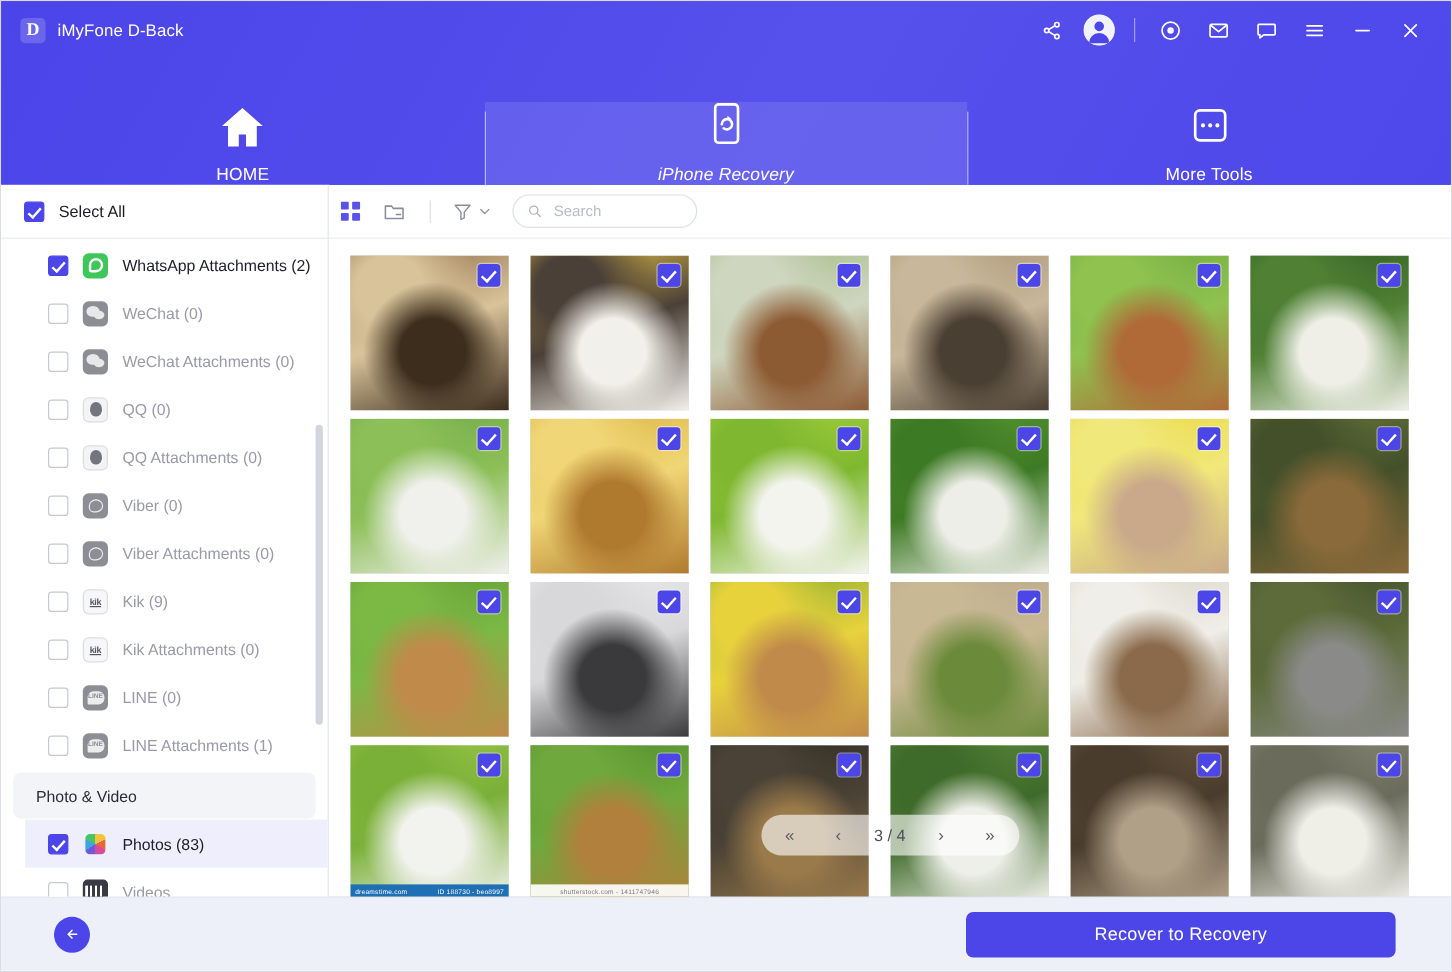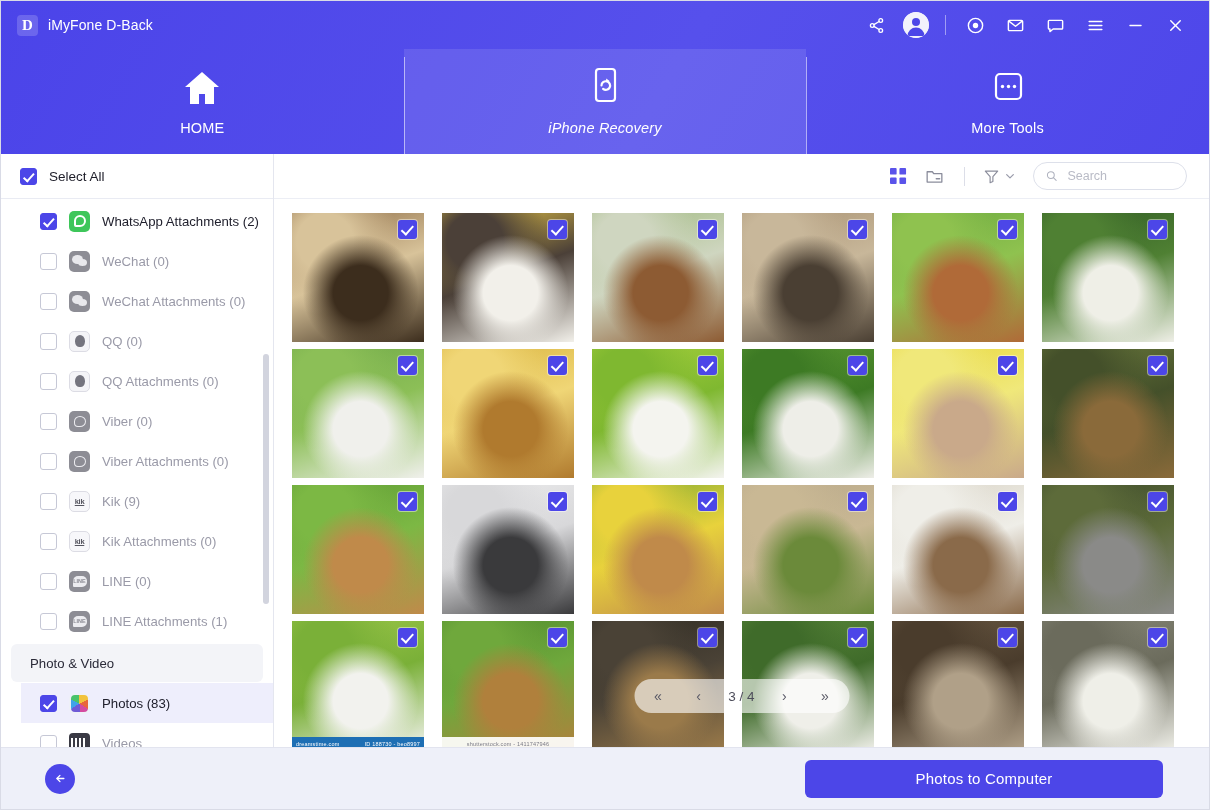--- a/index.html
+++ b/index.html
@@ -40,21 +40,21 @@
   .tb-btn svg{display:block;}
   .tb-avatar{
     width:26px;height:26px;border-radius:50%;
     background:rgba(255,255,255,.93);
     display:flex;align-items:center;justify-content:center;
     overflow:hidden;
   }
   .tb-divider{width:1px;height:20px;background:rgba(255,255,255,.45);margin:0 9px;}
 
   
-  .navtabs{display:flex;height:105px;}
+  .navtabs{display:flex;height:105px;align-items:flex-end;}
   .navtab{
     flex:1;display:flex;flex-direction:column;align-items:center;justify-content:center;
     gap:11px;color:#fff;cursor:pointer;position:relative;
   }
   .navtab + .navtab:before{
     content:"";position:absolute;left:0;top:8px;bottom:0;width:1px;
     background:rgba(255,255,255,.40);
   }
   .navtab.active{background:rgba(255,255,255,.11);font-style:italic;}
   .navtab.active:before,.navtab.active + .navtab:before{background:rgba(255,255,255,.55);}
@@ -131,21 +131,21 @@
       #3fa3e8 66% 82%,#49c36a 82% 100%);
     border:2px solid #eef0f7;box-sizing:border-box;border-radius:6px;
   }
   .ico-video{background:#3a3a44;position:relative;border-radius:4px;}
   .ico-video:after{content:"";position:absolute;left:2px;top:5px;width:15px;height:10px;
     background:repeating-linear-gradient(90deg,#fff 0 2px,#3a3a44 2px 4px);}
 
   
   .main{flex:1;display:flex;flex-direction:column;min-width:0;background:#fff;}
   .toolbar{
-    height:44px;flex:0 0 44px;display:flex;align-items:center;justify-content:flex-end;
+    height:44px;flex:0 0 44px;display:flex;align-items:center;
     gap:0;padding-right:22px;border-bottom:1px solid #eceef5;
   }
   .tool-btn{
     width:36px;height:30px;display:flex;align-items:center;justify-content:center;cursor:pointer;
   }
   .tool-div{width:1px;height:19px;background:#dcdee8;margin:0 12px;}
   .filter-btn{display:flex;align-items:center;gap:5px;cursor:pointer;padding:0 6px;margin-right:12px;}
   .search{
     width:154px;height:28px;border:1px solid #dde0ea;border-radius:15px;
     display:flex;align-items:center;gap:8px;padding:0 12px;box-sizing:border-box;cursor:text;
@@ -565,15 +565,15 @@
   </div>
 
   <div class="footer">
     <div class="backbtn">
       <svg width="15" height="15" viewBox="0 0 20 20" fill="none" stroke="#fff" stroke-width="1.7" stroke-linecap="round" stroke-linejoin="round">
         <line x1="14.5" y1="10" x2="5.5" y2="10"></line>
           <path d="M9.3 5.8 5.2 10l4.1 4.2"></path>
       </svg>
     </div>
     <div class="foot-spacer"></div>
-    <button class="recover">Photos to Computer</button>
+    <button class="recover">Recover to Recovery</button>
   </div>
 </div>
 
 </body></html>

